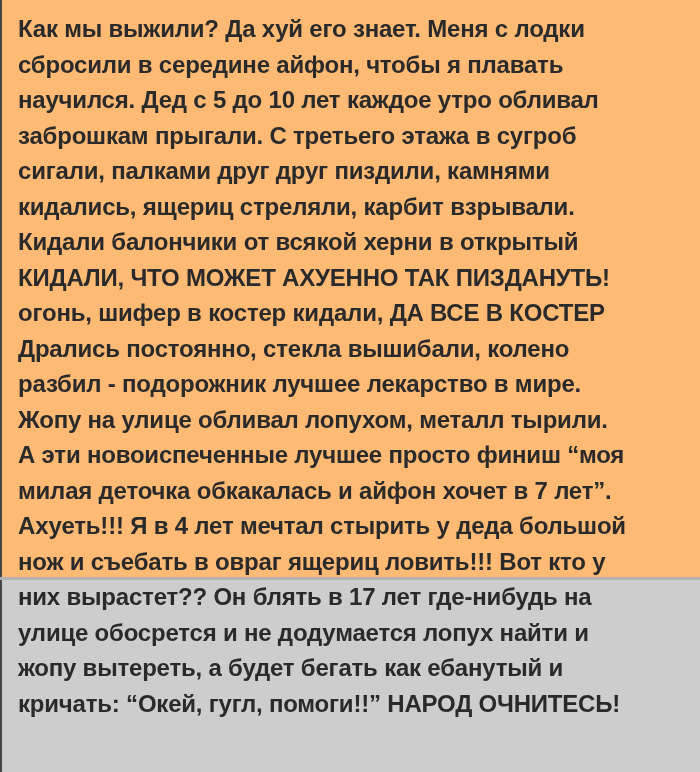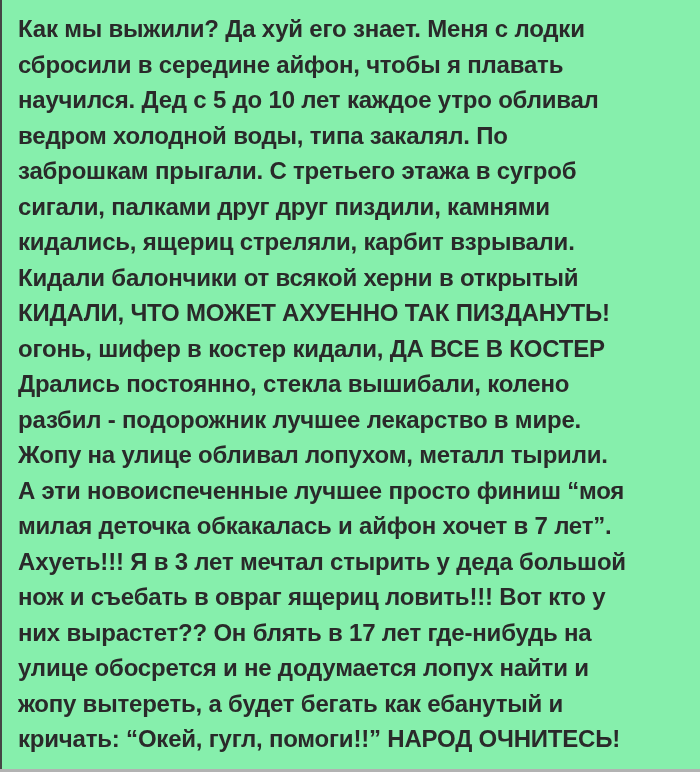--- a/index.html
+++ b/index.html
@@ -9,22 +9,22 @@
     body {
       width: 700px;
       height: 772px;
       overflow: hidden;
       background: #cdcdcd;
       font-family: "Liberation Sans", sans-serif;
     }
     .page {
       position: relative;
       width: 700px;
-      height: 772px;
-      background: #86efac;
+      height: 580px;
+      background: #fdba74;
       box-sizing: border-box;
     }
     .edge-left {
       position: absolute;
       left: 0;
       top: 0;
       width: 2px;
       height: 772px;
       background: #454545;
     }
@@ -55,32 +55,31 @@
 </head>
 <body>
 
 <div class="page">
   <div class="edge-left"></div>
   <div class="edge-bottom"></div>
   <div class="text-block">
       <div class="line">Как мы выжили? Да хуй его знает. Меня с лодки</div>
       <div class="line">сбросили в середине айфон, чтобы я плавать</div>
       <div class="line">научился. Дед с 5 до 10 лет каждое утро обливал</div>
-      <div class="line">ведром холодной воды, типа закалял. По</div>
       <div class="line">заброшкам прыгали. С третьего этажа в сугроб</div>
       <div class="line">сигали, палками друг друг пиздили, камнями</div>
       <div class="line">кидались, ящериц стреляли, карбит взрывали.</div>
       <div class="line">Кидали балончики от всякой херни в открытый</div>
       <div class="line">КИДАЛИ, ЧТО МОЖЕТ АХУЕННО ТАК ПИЗДАНУТЬ!</div>
       <div class="line">огонь, шифер в костер кидали, ДА ВСЕ В КОСТЕР</div>
       <div class="line">Дрались постоянно, стекла вышибали, колено</div>
       <div class="line">разбил - подорожник лучшее лекарство в мире.</div>
       <div class="line">Жопу на улице обливал лопухом, металл тырили.</div>
       <div class="line">А эти новоиспеченные лучшее просто финиш “моя</div>
       <div class="line">милая деточка обкакалась и айфон хочет в 7 лет”.</div>
-      <div class="line">Ахуеть!!! Я в 3 лет мечтал стырить у деда большой</div>
+      <div class="line">Ахуеть!!! Я в 4 лет мечтал стырить у деда большой</div>
       <div class="line">нож и съебать в овраг ящериц ловить!!! Вот кто у</div>
       <div class="line">них вырастет?? Он блять в 17 лет где-нибудь на</div>
       <div class="line">улице обосрется и не додумается лопух найти и</div>
       <div class="line">жопу вытереть, а будет бегать как ебанутый и</div>
       <div class="line">кричать: “Окей, гугл, помоги!!” НАРОД ОЧНИТЕСЬ!</div>
     </div>
 </div>
 
 </body></html>

